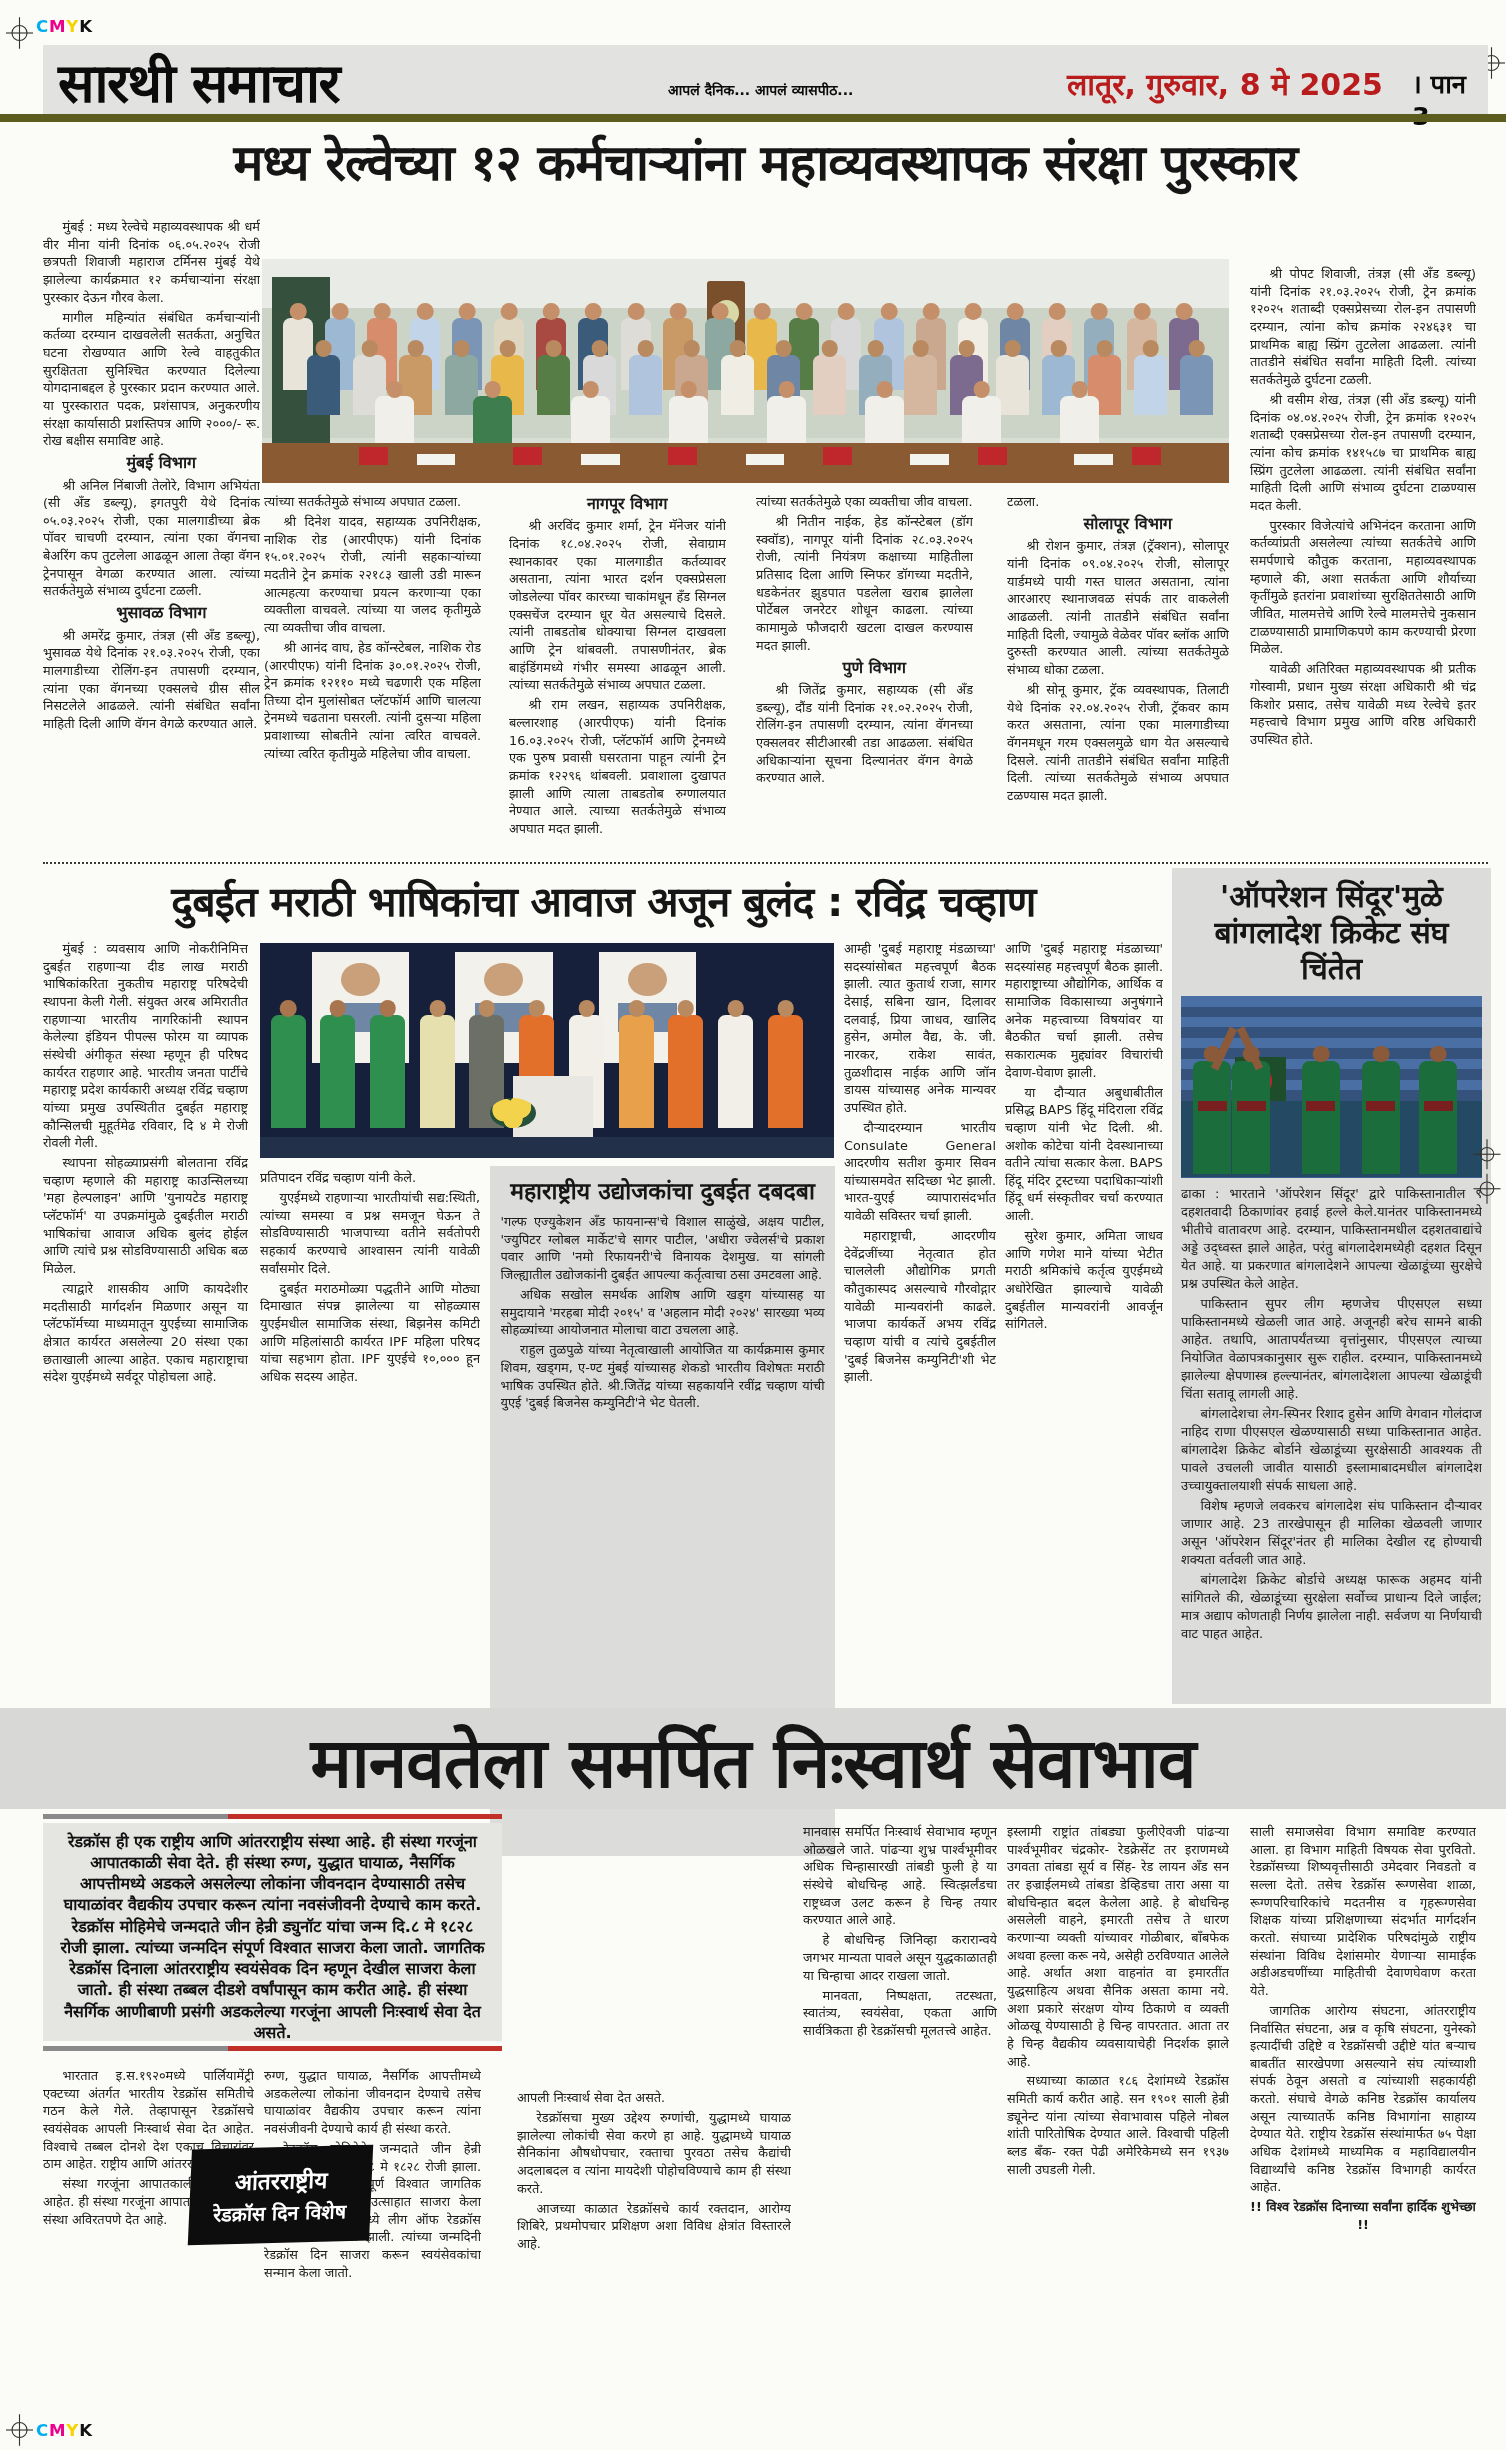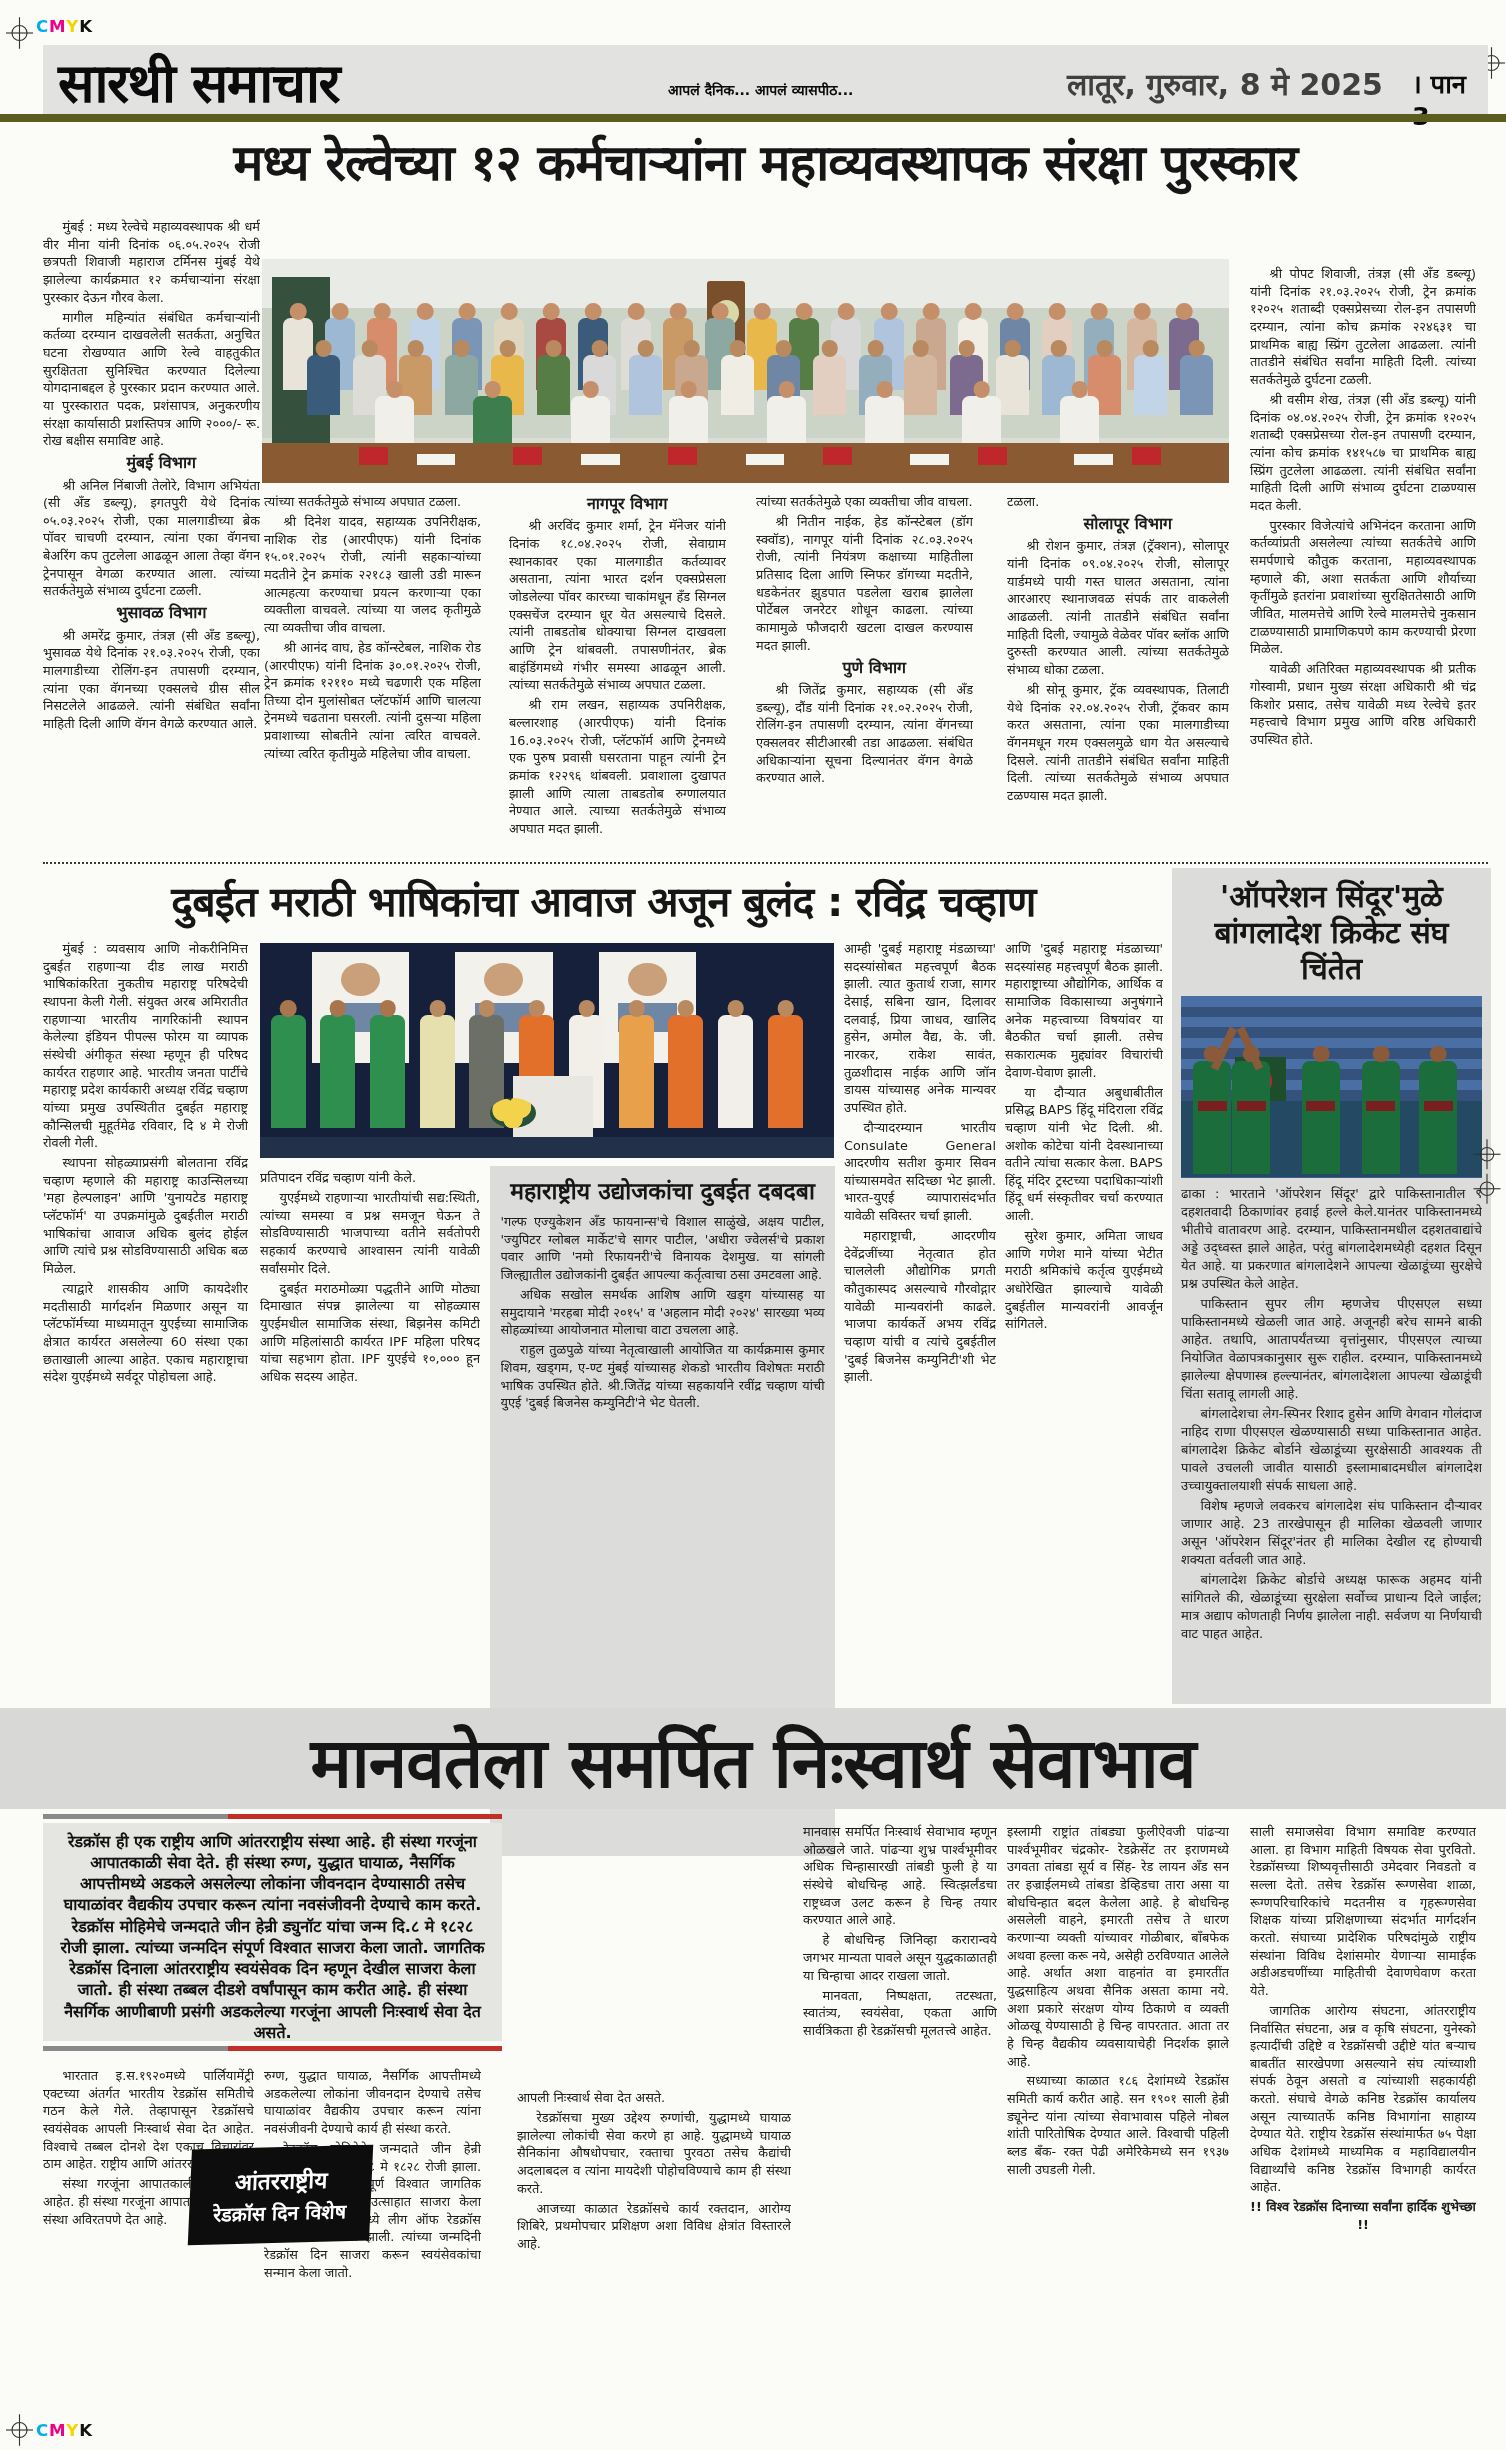--- a/index.html
+++ b/index.html
@@ -42,21 +42,21 @@
   <div class="abs cmyk-label" style="left:36px;top:16.6px"><span class="c">C</span><span class="m">M</span><span class="y">Y</span><span class="k">K</span></div>
   <svg class="abs" style="left:1478px;top:47px" width="27" height="32" viewBox="0 0 36 42">
     <line class="crosshair" x1="18" y1="0" x2="18" y2="42"></line>
       <line class="crosshair" x1="0" y1="21" x2="36" y2="21"></line>
       <circle class="crosshair" cx="18" cy="21" r="10"></circle>
   </svg>
 
   <div class="abs masthead-band" style="left:43px;top:45px;width:1445px;height:69px">
     <div class="abs" style="left:15px;top:-1.5px;font-size:54px;font-weight:bold;letter-spacing:-1.5px;color:#0b0b0b">सारथी समाचार</div>
     <div class="abs" style="left:625px;top:35px;font-size:14px;font-weight:bold;color:#0b0b0b">आपलं दैनिक... आपलं व्यासपीठ...</div>
-    <div class="abs" style="left:1024px;top:18px;font-size:30px;font-weight:bold;color:#404040">लातूर, गुरुवार, 8 मे  2025</div>
+    <div class="abs" style="left:1024px;top:18px;font-size:30px;font-weight:bold;color:#b91c1c">लातूर, गुरुवार, 8 मे  2025</div>
     <div class="abs" style="left:1369px;top:21px;font-size:25.6px;font-weight:bold;color:#0b0b0b">। पान 3</div>
   </div>
   <div class="abs olive-bar" style="left:0;top:114px;width:1506px;height:8.3px"></div>
 
   <div class="abs headline1" style="left:43px;top:127px;width:1445px;font-size:50px;text-align:center">मध्य रेल्वेच्या १२ कर्मचाऱ्यांना महाव्यवस्थापक संरक्षा पुरस्कार</div>
 
   <div class="photo" id="photo1" style="left:262px;top:259px;width:967px;height:224px;background:#d9ded4">
     <div class="abs" style="left:58%;top:5%;width:17%;height:15%;background:#c0272d;border-radius:3px;color:#fff;font-weight:bold;font-size:14.3px;display:flex;align-items:center;justify-content:center;gap:6px">
       <span style="display:inline-block;width:16.6px;height:16.6px;border-radius:50%;background:#fff"></span>
       <span>महाप्रबंधक</span>
@@ -273,21 +273,21 @@
     <p>यावेळी अतिरिक्त महाव्यवस्थापक श्री प्रतीक गोस्वामी, प्रधान मुख्य संरक्षा अधिकारी श्री चंद्र किशोर प्रसाद, तसेच यावेळी मध्य रेल्वेचे इतर महत्त्वाचे विभाग प्रमुख आणि वरिष्ठ अधिकारी उपस्थित होते.</p>
   </div>
 
   <div class="abs dotted-rule" style="left:43px;top:862px;width:1445px"></div>
 
   <div class="abs headline1" style="left:43px;top:872px;width:1121px;font-size:41px;text-align:center">दुबईत मराठी भाषिकांचा आवाज अजून बुलंद : रविंद्र चव्हाण</div>
 
   <div class="col" style="left:43px;top:940px;width:205px;height:762px">
     <p>मुंबई : व्यवसाय आणि नोकरीनिमित्त दुबईत राहणाऱ्या दीड लाख मराठी भाषिकांकरिता नुकतीच महाराष्ट्र परिषदेची स्थापना केली गेली. संयुक्त अरब अमिरातीत राहणाऱ्या भारतीय नागरिकांनी स्थापन केलेल्या इंडियन पीपल्स फोरम या व्यापक संस्थेची अंगीकृत संस्था म्हणून ही परिषद कार्यरत राहणार आहे. भारतीय जनता पार्टीचे महाराष्ट्र प्रदेश कार्यकारी अध्यक्ष रविंद्र चव्हाण यांच्या प्रमुख उपस्थितीत दुबईत महाराष्ट्र कौन्सिलची मुहूर्तमेढ रविवार, दि ४ मे रोजी रोवली गेली.</p>
     <p>स्थापना सोहळ्याप्रसंगी बोलताना रविंद्र चव्हाण म्हणाले की महाराष्ट्र काउन्सिलच्या 'महा हेल्पलाइन' आणि 'युनायटेड महाराष्ट्र प्लॅटफॉर्म' या उपक्रमांमुळे दुबईतील मराठी भाषिकांचा आवाज अधिक बुलंद होईल आणि त्यांचे प्रश्न सोडविण्यासाठी अधिक बळ मिळेल.</p>
-    <p>त्याद्वारे शासकीय आणि कायदेशीर मदतीसाठी मार्गदर्शन मिळणार असून या प्लॅटफॉर्मच्या माध्यमातून युएईच्या सामाजिक क्षेत्रात कार्यरत असलेल्या 60 संस्था एका छताखाली आल्या आहेत. एकाच महाराष्ट्राचा संदेश युएईमध्ये सर्वदूर पोहोचला आहे.</p>
+    <p>त्याद्वारे शासकीय आणि कायदेशीर मदतीसाठी मार्गदर्शन मिळणार असून या प्लॅटफॉर्मच्या माध्यमातून युएईच्या सामाजिक क्षेत्रात कार्यरत असलेल्या 20 संस्था एका छताखाली आल्या आहेत. एकाच महाराष्ट्राचा संदेश युएईमध्ये सर्वदूर पोहोचला आहे.</p>
   </div>
 
   <div class="photo" id="photo2" style="left:260px;top:943px;width:574px;height:215px;background:#16203a">
       <div class="abs" style="left:9%;top:4%;width:17%;height:52%;background:#f2f1ec">
         <span style="position:absolute;left:30%;top:10%;width:40%;height:30%;border-radius:50%;background:#caa07a;display:block"></span>
         <span style="position:absolute;left:20%;top:46%;width:60%;height:26%;background:#6f86a5;display:block"></span>
       </div>
       <div class="abs" style="left:34%;top:4%;width:17%;height:52%;background:#f2f1ec">
         <span style="position:absolute;left:30%;top:10%;width:40%;height:30%;border-radius:50%;background:#caa07a;display:block"></span>
         <span style="position:absolute;left:20%;top:46%;width:60%;height:26%;background:#6f86a5;display:block"></span>

